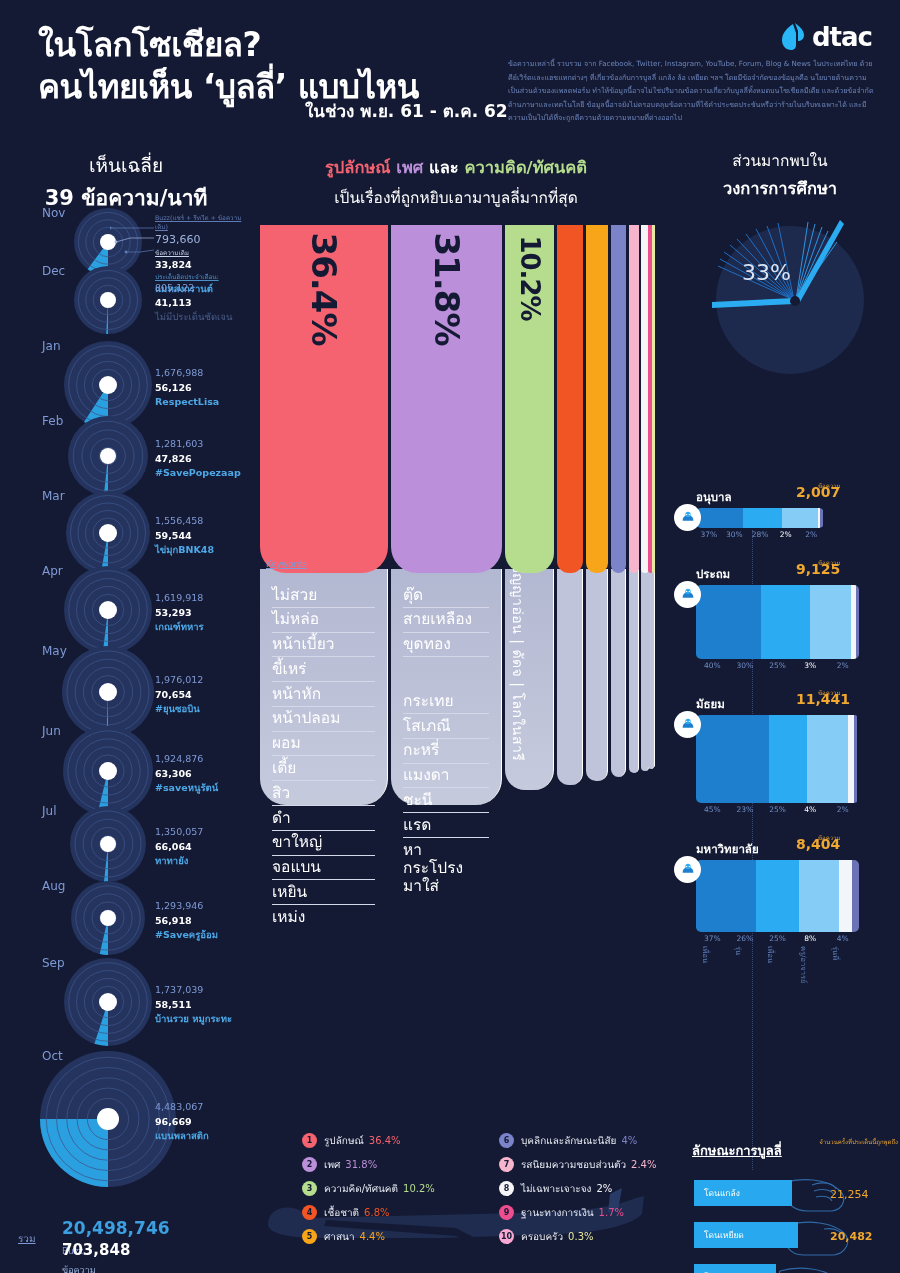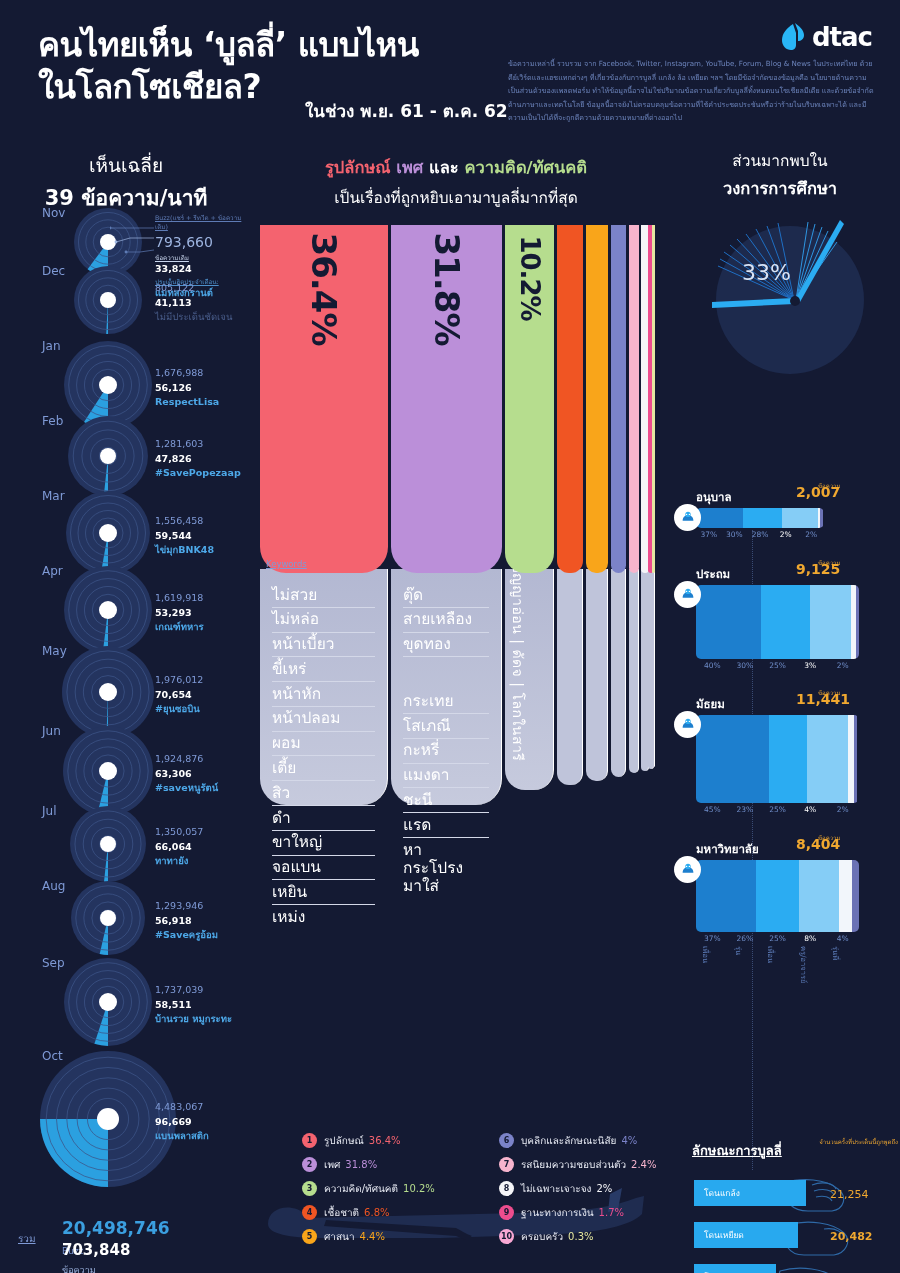--- a/index.html
+++ b/index.html
@@ -141,22 +141,22 @@
   .bully-val { position:absolute; font-size:11px; color:#f0a830; }
   .hands { position:absolute; left:118px; top:1035px; width:125px; height:215px; }
 </style>
 </head>
 <body>
 
 <div id="page">
 
   <div class="header">
     <div class="title-main">
+      <div>ในโลกโซเชียล?</div>
       <div>คนไทยเห็น ‘บูลลี่’ แบบไหน</div>
-      <div>ในโลกโซเชียล?</div>
     </div>
     <div class="title-sub">ในช่วง พ.ย. 61 - ต.ค. 62</div>
     <div class="header-note">ข้อความเหล่านี้ รวบรวม จาก Facebook, Twitter, Instagram, YouTube, Forum, Blog &amp; News ในประเทศไทย ด้วยคีย์เวิร์ดและแฮชแทกต่างๆ ที่เกี่ยวข้องกับการบูลลี่ แกล้ง ล้อ เหยียด ฯลฯ โดยมีข้อจำกัดของข้อมูลคือ นโยบายด้านความเป็นส่วนตัวของแพลตฟอร์ม ทำให้ข้อมูลนี้อาจไม่ใช่ปริมาณข้อความเกี่ยวกับบูลลี่ทั้งหมดบนโซเชียลมีเดีย และด้วยข้อจำกัดด้านภาษาและเทคโนโลยี ข้อมูลนี้อาจยังไม่ครอบคลุมข้อความที่ใช้คำประชดประชันหรือว่าร้ายในบริบทเฉพาะได้ และมีความเป็นไปได้ที่จะถูกตีความด้วยความหมายที่ต่างออกไป</div>
     <div class="dtac-logo">
       <svg class="dtac-mark" viewBox="0 0 26 30">
         <path d="M13 2 C7 6 2 11 2 18 C2 24 6 28 11 28 C14 28 16 26 16 23 L16 11 Z" fill="#29b6f6"></path>
         <path d="M15 1 C19 4 24 8 24 13 C24 17 21 19 18 19 L18 9 Z" fill="#29b6f6"></path>
       </svg>
       <div class="dtac-text">dtac</div>
     </div>
@@ -174,21 +174,21 @@
             <circle cx="36" cy="36" r="34" fill="#24345f"></circle>
             <path d="M 36 36 L 36 70 A 34 34 0 0 1 15.538289212830367 63.153607341607966 Z" fill="#2ba0e0"></path>
             <circle cx="36" cy="36" r="7.391304347826088" fill="none" stroke="#3d5488" stroke-width="0.9" opacity="0.85"></circle>
             <circle cx="36" cy="36" r="14.782608695652176" fill="none" stroke="#3d5488" stroke-width="0.9" opacity="0.85"></circle>
             <circle cx="36" cy="36" r="22.17391304347826" fill="none" stroke="#3d5488" stroke-width="0.9" opacity="0.85"></circle>
             <circle cx="36" cy="36" r="29.56521739130435" fill="none" stroke="#3d5488" stroke-width="0.9" opacity="0.85"></circle>
             <circle cx="36" cy="36" r="8" fill="#ffffff"></circle>
           </svg>
           <div class="callout" style="left: 155px; top: 73px;">
             <div><span class="lbl">Buzz(แชร์ + รีทวีต + ข้อความเดิม)</span></div>
-            <div class="val" style="font-size:14px">793,660</div>
+            <div class="val" style="font-size:11px">793,660</div>
             <div><span class="lbl" style="color:#c9d6ee">ข้อความเดิม</span></div>
             <div class="val w" style="font-size:9.5px">33,824</div>
             <div><span class="lbl" style="color:#4d8fc9">ประเด็นฮิตประจำเดือน:</span></div>
             <div class="val b" style="font-size:9.5px">แมทสงกรานต์</div>
           </div>
           <svg width="60" height="46" viewBox="0 0 60 46" style="position: absolute; left: 110px; top: 84px;">
             <path d="M0 4 L44 4" stroke="#5e7bb5" stroke-width="0.7" fill="none"></path>
             <path d="M6 18 L20 14 L44 14" stroke="#9db4e0" stroke-width="0.7" fill="none"></path>
             <path d="M16 28 L30 28 L44 26" stroke="#5e7bb5" stroke-width="0.7" fill="none"></path>
             <circle cx="0" cy="4" r="1.4" fill="#5e7bb5"></circle>
@@ -725,21 +725,21 @@
         <path d="M46 54 C58 52 66 58 66 64"></path>
         <path d="M2 96 C22 90 48 94 58 104 C66 112 60 124 48 126 L18 126 C4 126 -4 116 2 96 Z"></path>
         <path d="M4 138 C24 132 48 136 58 146 C66 154 60 166 48 168 L20 168 C6 168 -2 158 4 138 Z"></path>
         <path d="M0 180 C20 174 44 178 54 188 C62 196 56 208 44 210 L16 210 C2 210 -6 200 0 180 Z"></path>
         <path d="M22 184 C34 182 42 186 44 192"></path>
           <path d="M24 190 C34 189 40 192 42 196"></path>
       </g>
     </svg>
     <div id="bully-host">
         <div class="bully-row" style="left: 0px; top: 0px; width: 240px; height: 0px;">
-          <div class="bully-bar" style="left: 34px; top: 1040px; width: 112px;">
+          <div class="bully-bar" style="left: 34px; top: 1040px; width: 98px;">
             <span>โดนแกล้ง</span>
           </div>
           <div class="bully-val" style="left: 170px; top: 1048px;">21,254</div>
         </div>
         <div class="bully-row" style="left: 0px; top: 0px; width: 240px; height: 0px;">
           <div class="bully-bar" style="left: 34px; top: 1082px; width: 104px;">
             <span>โดนเหยียด</span>
           </div>
           <div class="bully-val" style="left: 170px; top: 1090px; font-weight: bold;">20,482</div>
         </div>

